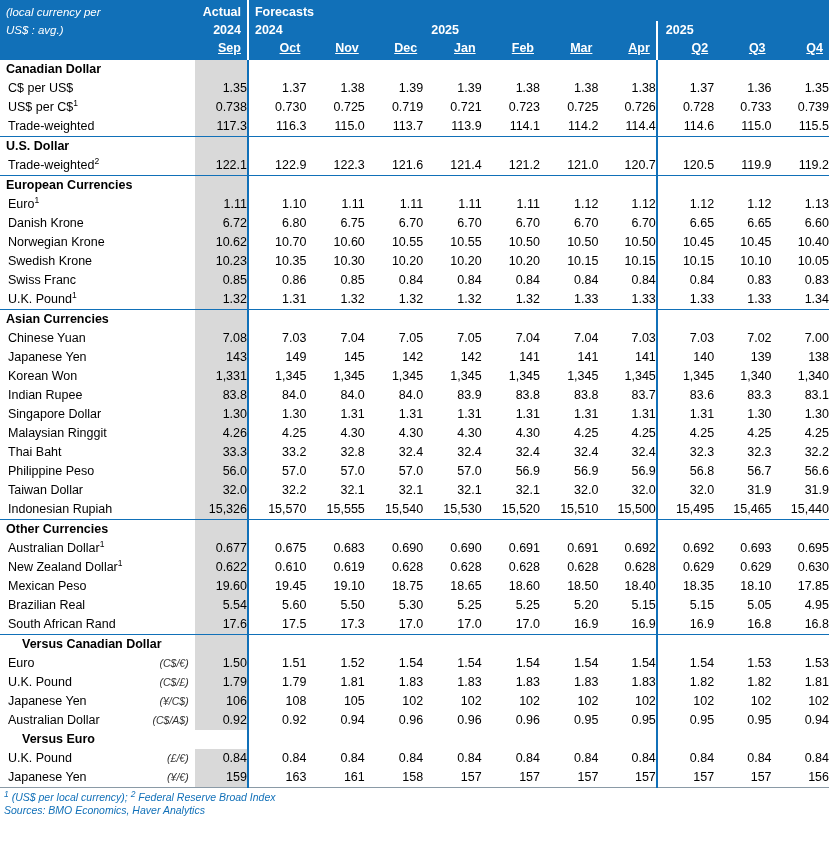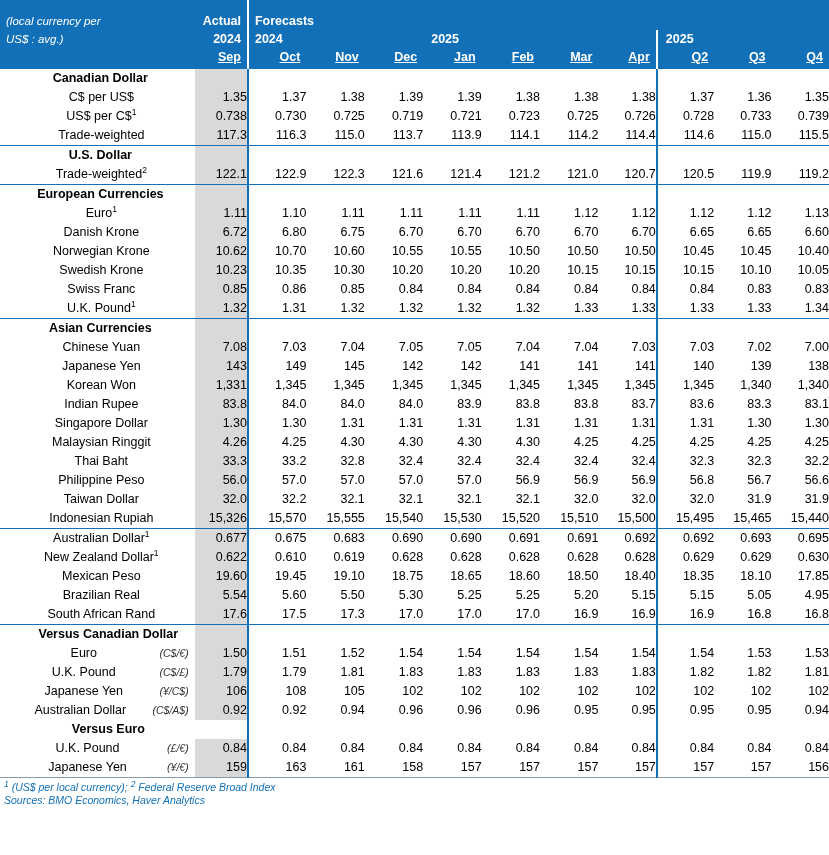--- a/index.html
+++ b/index.html
@@ -38,32 +38,32 @@
     line-height: 14px;
     text-align: right;
   }
   thead tr.hdr td.lbl {
     text-align: left;
     font-weight: normal;
     font-style: italic;
     font-size: 11.5px;
   }
   thead td.sep-left { border-left: 2px solid #ffffff; }
-  thead tr.hdr1 td { padding-top: 14px; }
+  thead tr.hdr1 td { padding-top: 5px; }
   thead tr.hdr3 td { padding-bottom: 4px; text-decoration: underline; }
   
   tbody td {
     height: 19px;
     line-height: 19px;
     text-align: right;
     padding: 0 6px 0 0;
     font-size: 12.5px;
   }
   tbody td.name {
-    text-align: center;
+    text-align: left;
     padding-left: 8px;
   }
   tbody tr.section td.name {
     font-weight: bold;
     padding-left: 6px;
   }
   tbody tr.subsection td.name {
     font-weight: bold;
     padding-left: 22px;
   }
@@ -497,20 +497,34 @@
           <td class="">15,520</td>
           <td class="">15,510</td>
           <td class="">15,500</td>
           <td class="divider-col">15,495</td>
           <td class="">15,465</td>
           <td class="">15,440</td>
         </tr>
         <tr class="section-rule">
           <td colspan="12"></td>
         </tr>
+        <tr class="section">
+          <td class="name">Other Currencies</td>
+          <td class="actual"></td>
+          <td class="divider-col"></td>
+          <td class=""></td>
+          <td class=""></td>
+          <td class=""></td>
+          <td class=""></td>
+          <td class=""></td>
+          <td class=""></td>
+          <td class="divider-col"></td>
+          <td class=""></td>
+          <td class=""></td>
+        </tr>
         <tr class="item">
           <td class="name">Australian Dollar<sup>1</sup></td>
           <td class="actual">0.677</td>
           <td class="divider-col">0.675</td>
           <td class="">0.683</td>
           <td class="">0.690</td>
           <td class="">0.690</td>
           <td class="">0.691</td>
           <td class="">0.691</td>
           <td class="">0.692</td>

